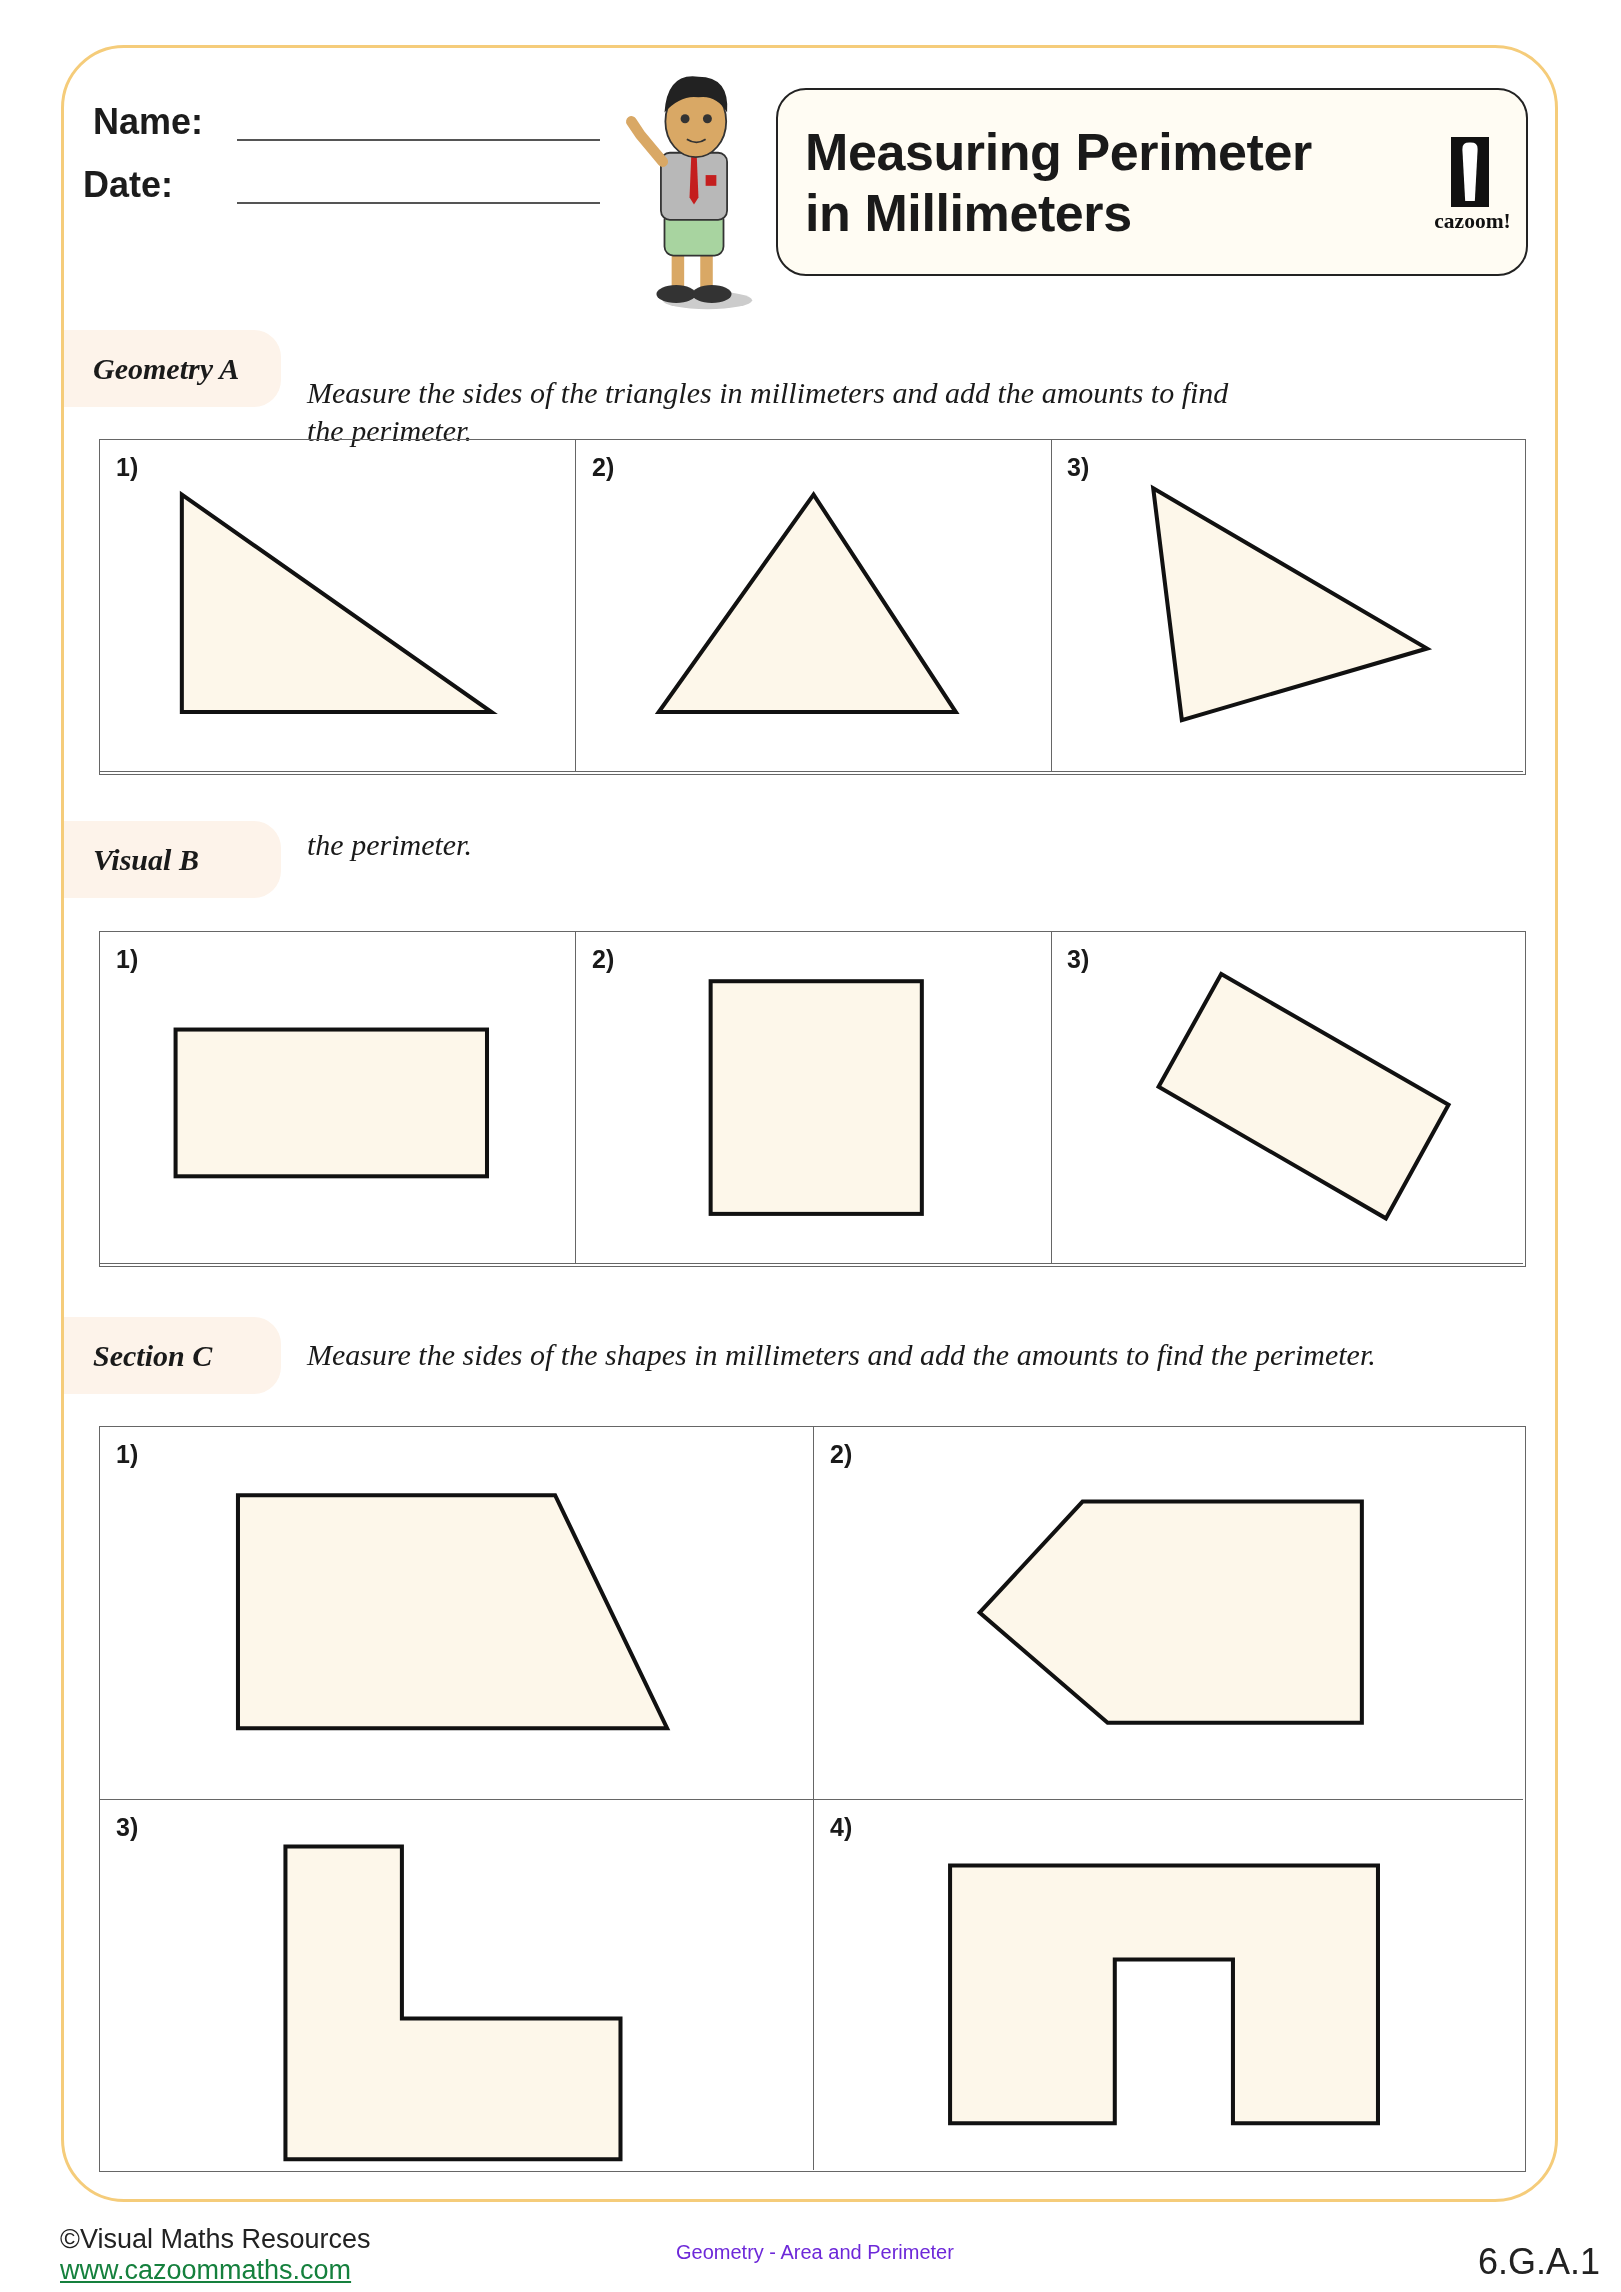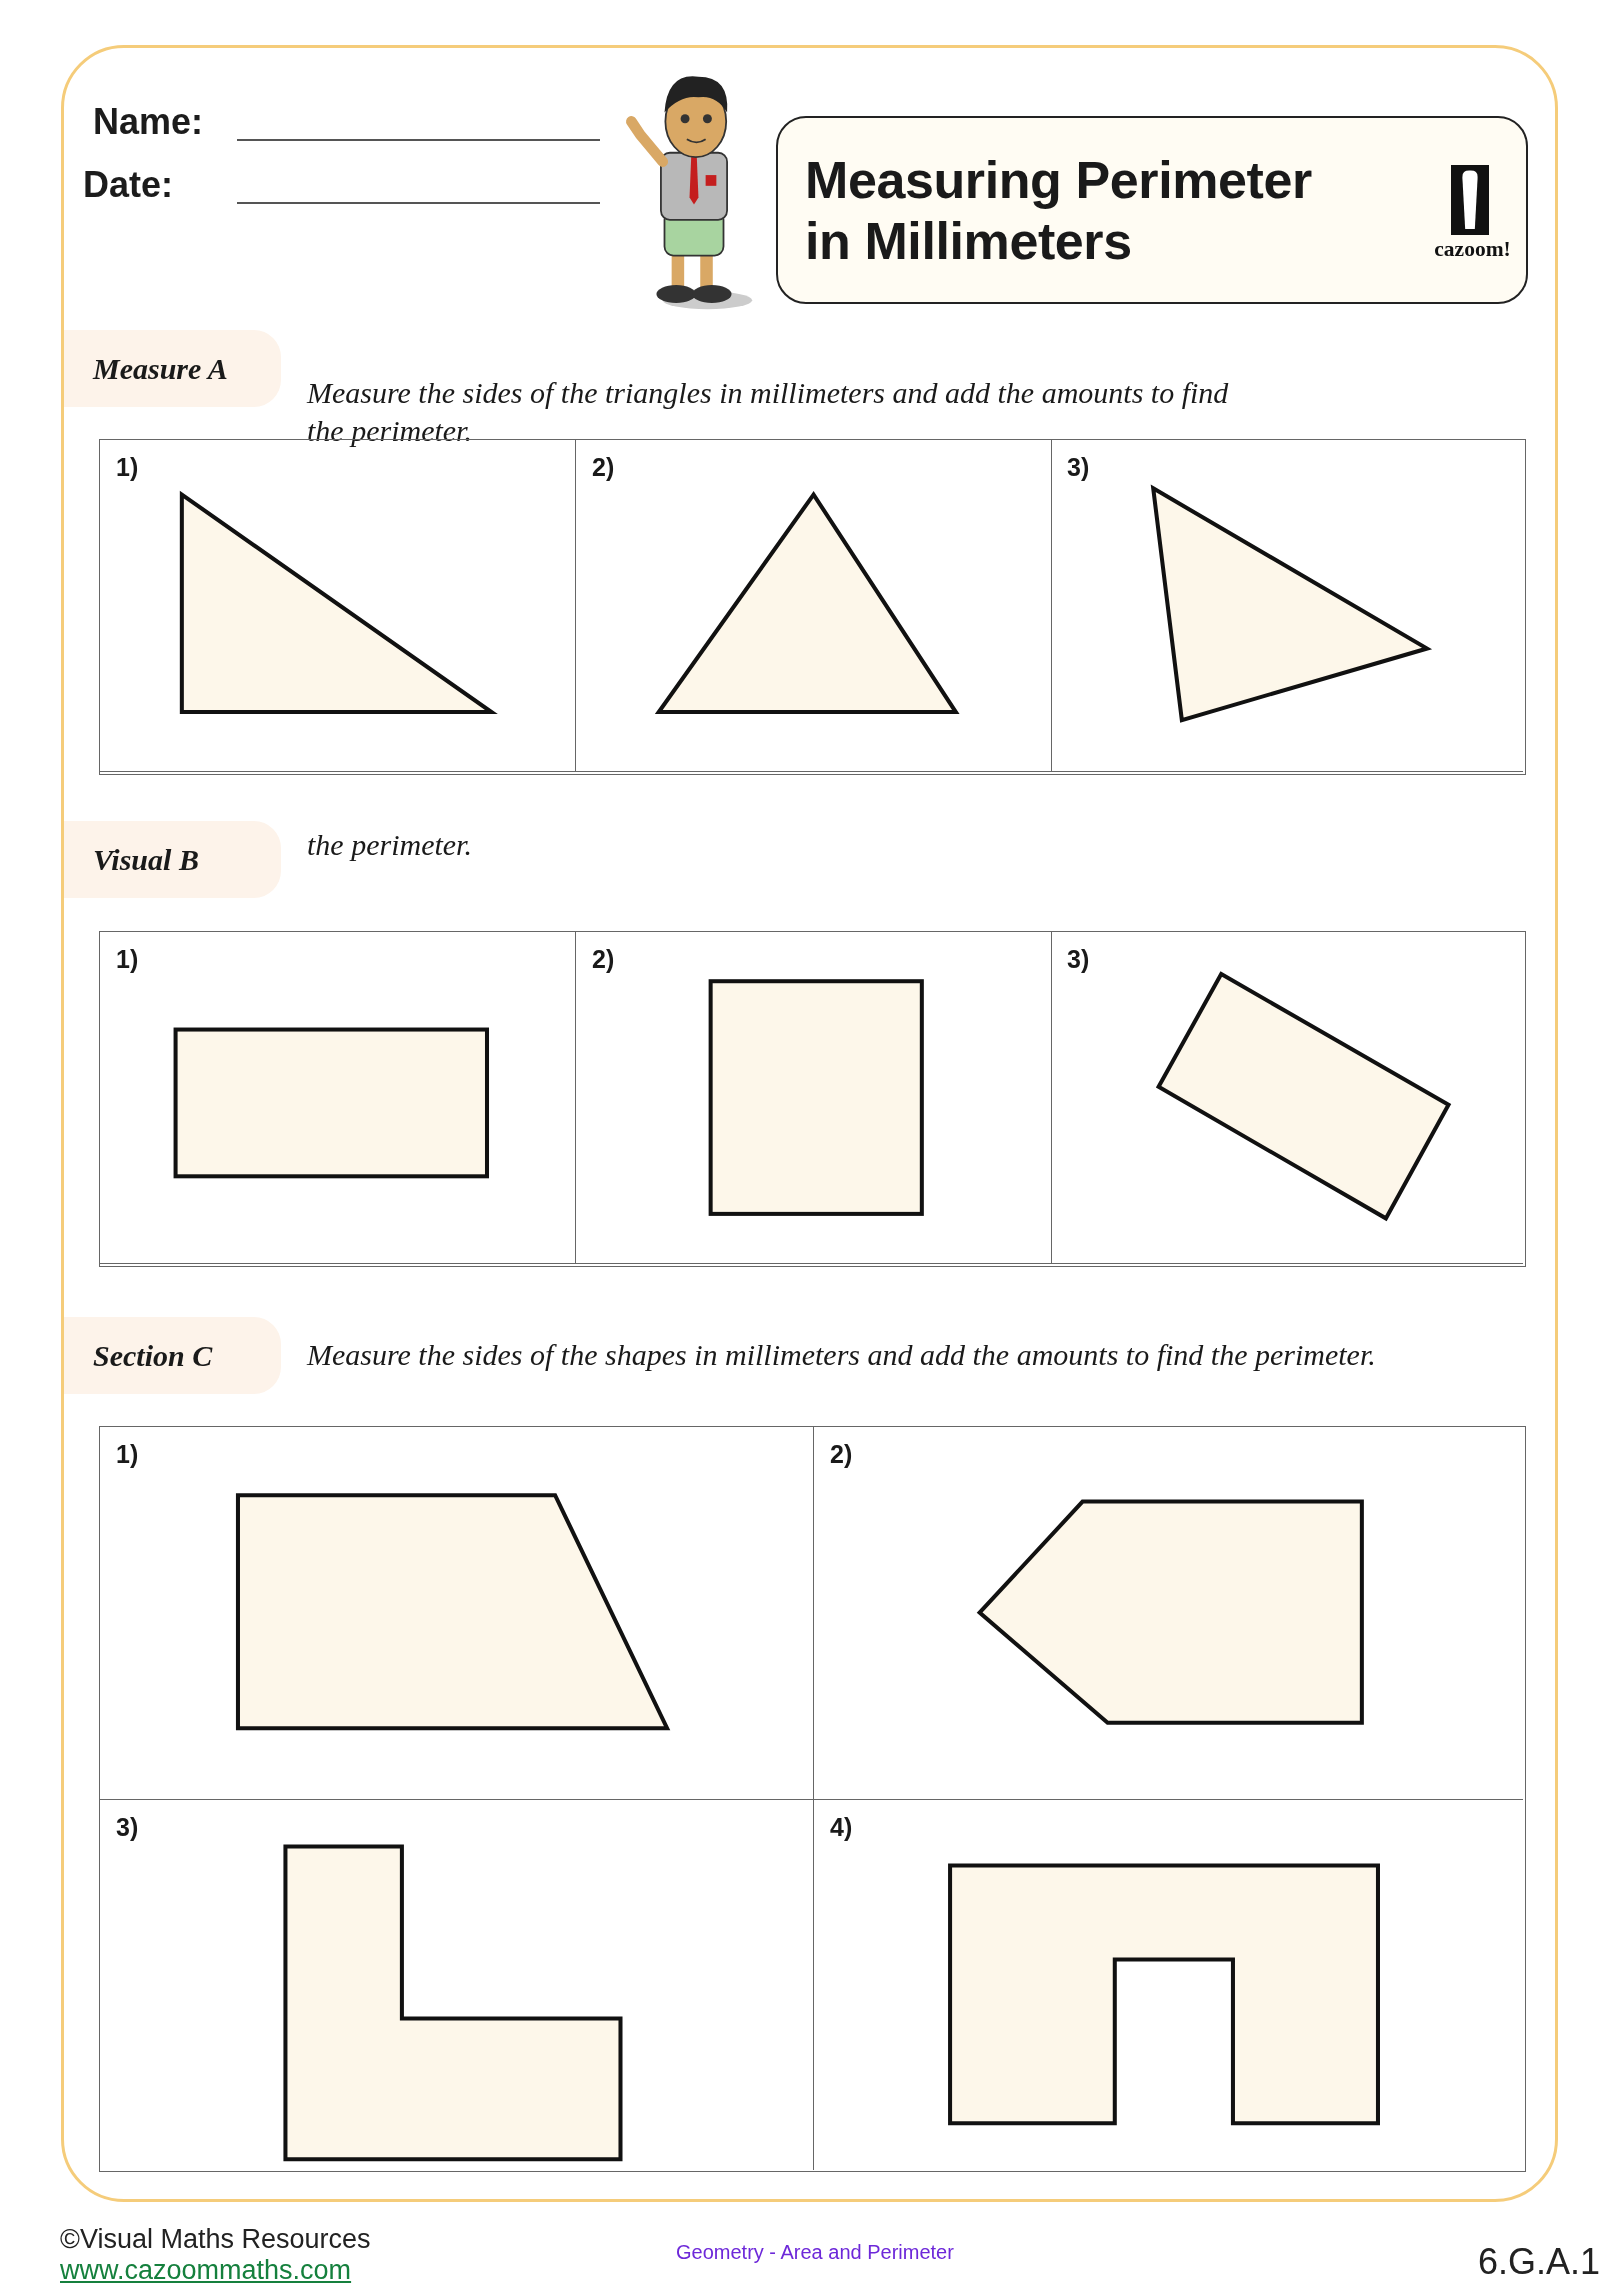--- a/index.html
+++ b/index.html
@@ -1,21 +1,21 @@
 <!DOCTYPE html>
 <html style="font-size:14.3px"><head>
   <meta charset="utf-8">
   <style>
     html, body { margin: 0; padding: 0; background: #ffffff; }
     body { width: 1622px; height: 2293px; position: relative; overflow: hidden; font-family: "Liberation Sans", sans-serif; color: #1a1a1a; }
     .frame { position: absolute; left: 61px; top: 45px; width: 1497px; height: 2157px; border: 3.6px solid #f5cc7a; border-radius: 63px; box-sizing: border-box; }
     .label { position: absolute; font-family: "Liberation Sans", sans-serif; font-weight: bold; font-size: 36px; color: #1c1c1c; }
     .line { position: absolute; height: 0; border-top: 2.7px solid #555; }
     .mascot { position: absolute; left: 618px; top: 63px; width: 152px; height: 251px; }
-    .title-box { position: absolute; left: 776px; top: 88px; width: 752px; height: 188px; border: 2.7px solid #222; border-radius: 30px; background: #fffcf3; box-sizing: border-box; margin-top: 28px; }
+    .title-box { position: absolute; left: 776px; top: 88px; width: 752px; height: 188px; border: 2.7px solid #222; border-radius: 30px; background: #fffcf3; box-sizing: border-box; }
     .title-text { position: absolute; left: 27px; top: 32px; font-family: "Liberation Sans", sans-serif; font-weight: bold; font-size: 52px; line-height: 61px; color: #1a1a1a; letter-spacing: -0.4px; }
     .logo { position: absolute; right: 19.7px; top: 47px; width: 72px; text-align: center; }
     .logo-glass { width: 38px; height: 70px; background: #111; margin: 0 auto; position: relative; }
     .logo-glass::after { content: ""; position: absolute; left: 10.7px; top: 5.4px; width: 16px; height: 59px; background: #fff; border-radius: 7.2px 7.2px 3.6px 3.6px; clip-path: polygon(0 0, 100% 0, 80% 100%, 20% 100%); }
     .logo-text { font-family: "Liberation Serif", serif; font-weight: bold; font-size: 21.5px; color: #111; margin-top: 1.8px; }
     .section-tab { position: absolute; left: 64px; width: 217px; height: 77px; background: #fdf3ea; border-radius: 0 27px 27px 0; }
     .section-label { position: absolute; left: 29px; top: 21.5px; font-family: "Liberation Serif", serif; font-style: italic; font-weight: bold; font-size: 30px; color: #1a1a1a; }
     .instr { position: absolute; left: 307px; font-family: "Liberation Serif", serif; font-style: italic; font-size: 30px; line-height: 38px; color: #1a1a1a; }
     .grid { position: absolute; border: 1.8px solid #666; box-sizing: border-box; }
     .cell { position: absolute; border-right: 1.8px solid #666; border-bottom: 1.8px solid #666; box-sizing: border-box; }
@@ -60,21 +60,21 @@
     <div>Measuring Perimeter</div>
     <div>in Millimeters</div>
   </div>
   <div class="logo">
     <div class="logo-glass"></div>
     <div class="logo-text">cazoom!</div>
   </div>
 </div>
 
 <div class="section-tab" style="top:330px;">
-  <div class="section-label">Measure A</div>
+  <div class="section-label">Geometry A</div>
 </div>
 <div class="instr" style="top:334px;margin-top:40px;">
   <div>Measure the sides of the triangles in millimeters and add the amounts to find</div>
   <div>the perimeter.</div>
 </div>
 <div class="grid" style="left:99px;top:439px;width:1427px;height:336px;">
   <div class="cell" style="left:0;top:0;width:476px;height:332px;">
     <div class="cell-num">1)</div>
     <svg width="476" height="332" viewBox="0 0 531 371">
         <polygon class="shape" points="91,61 91,304 437,304"></polygon>

